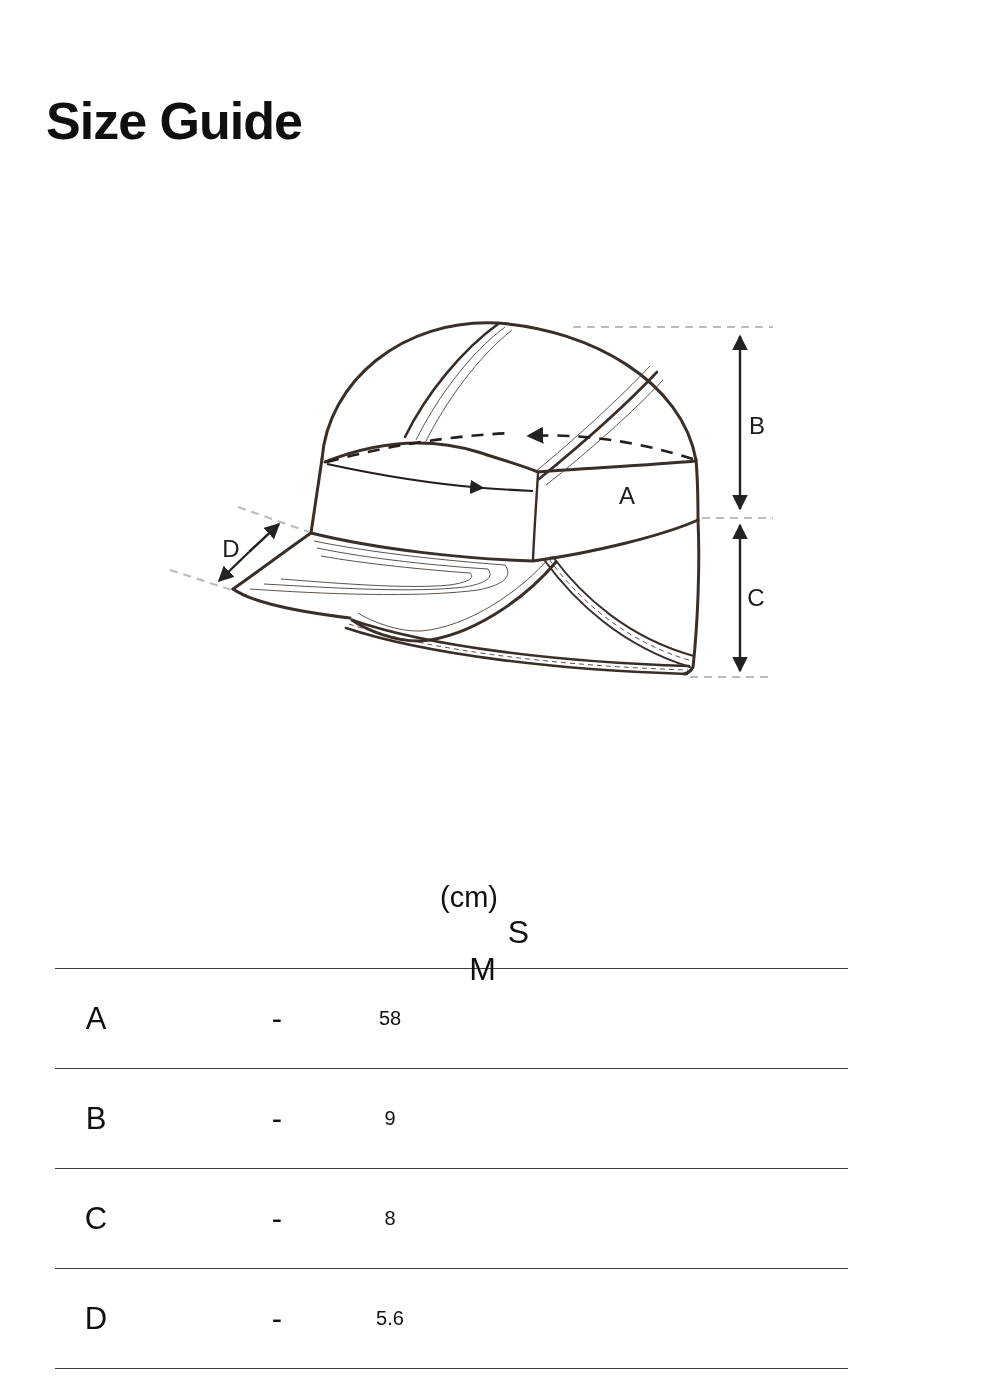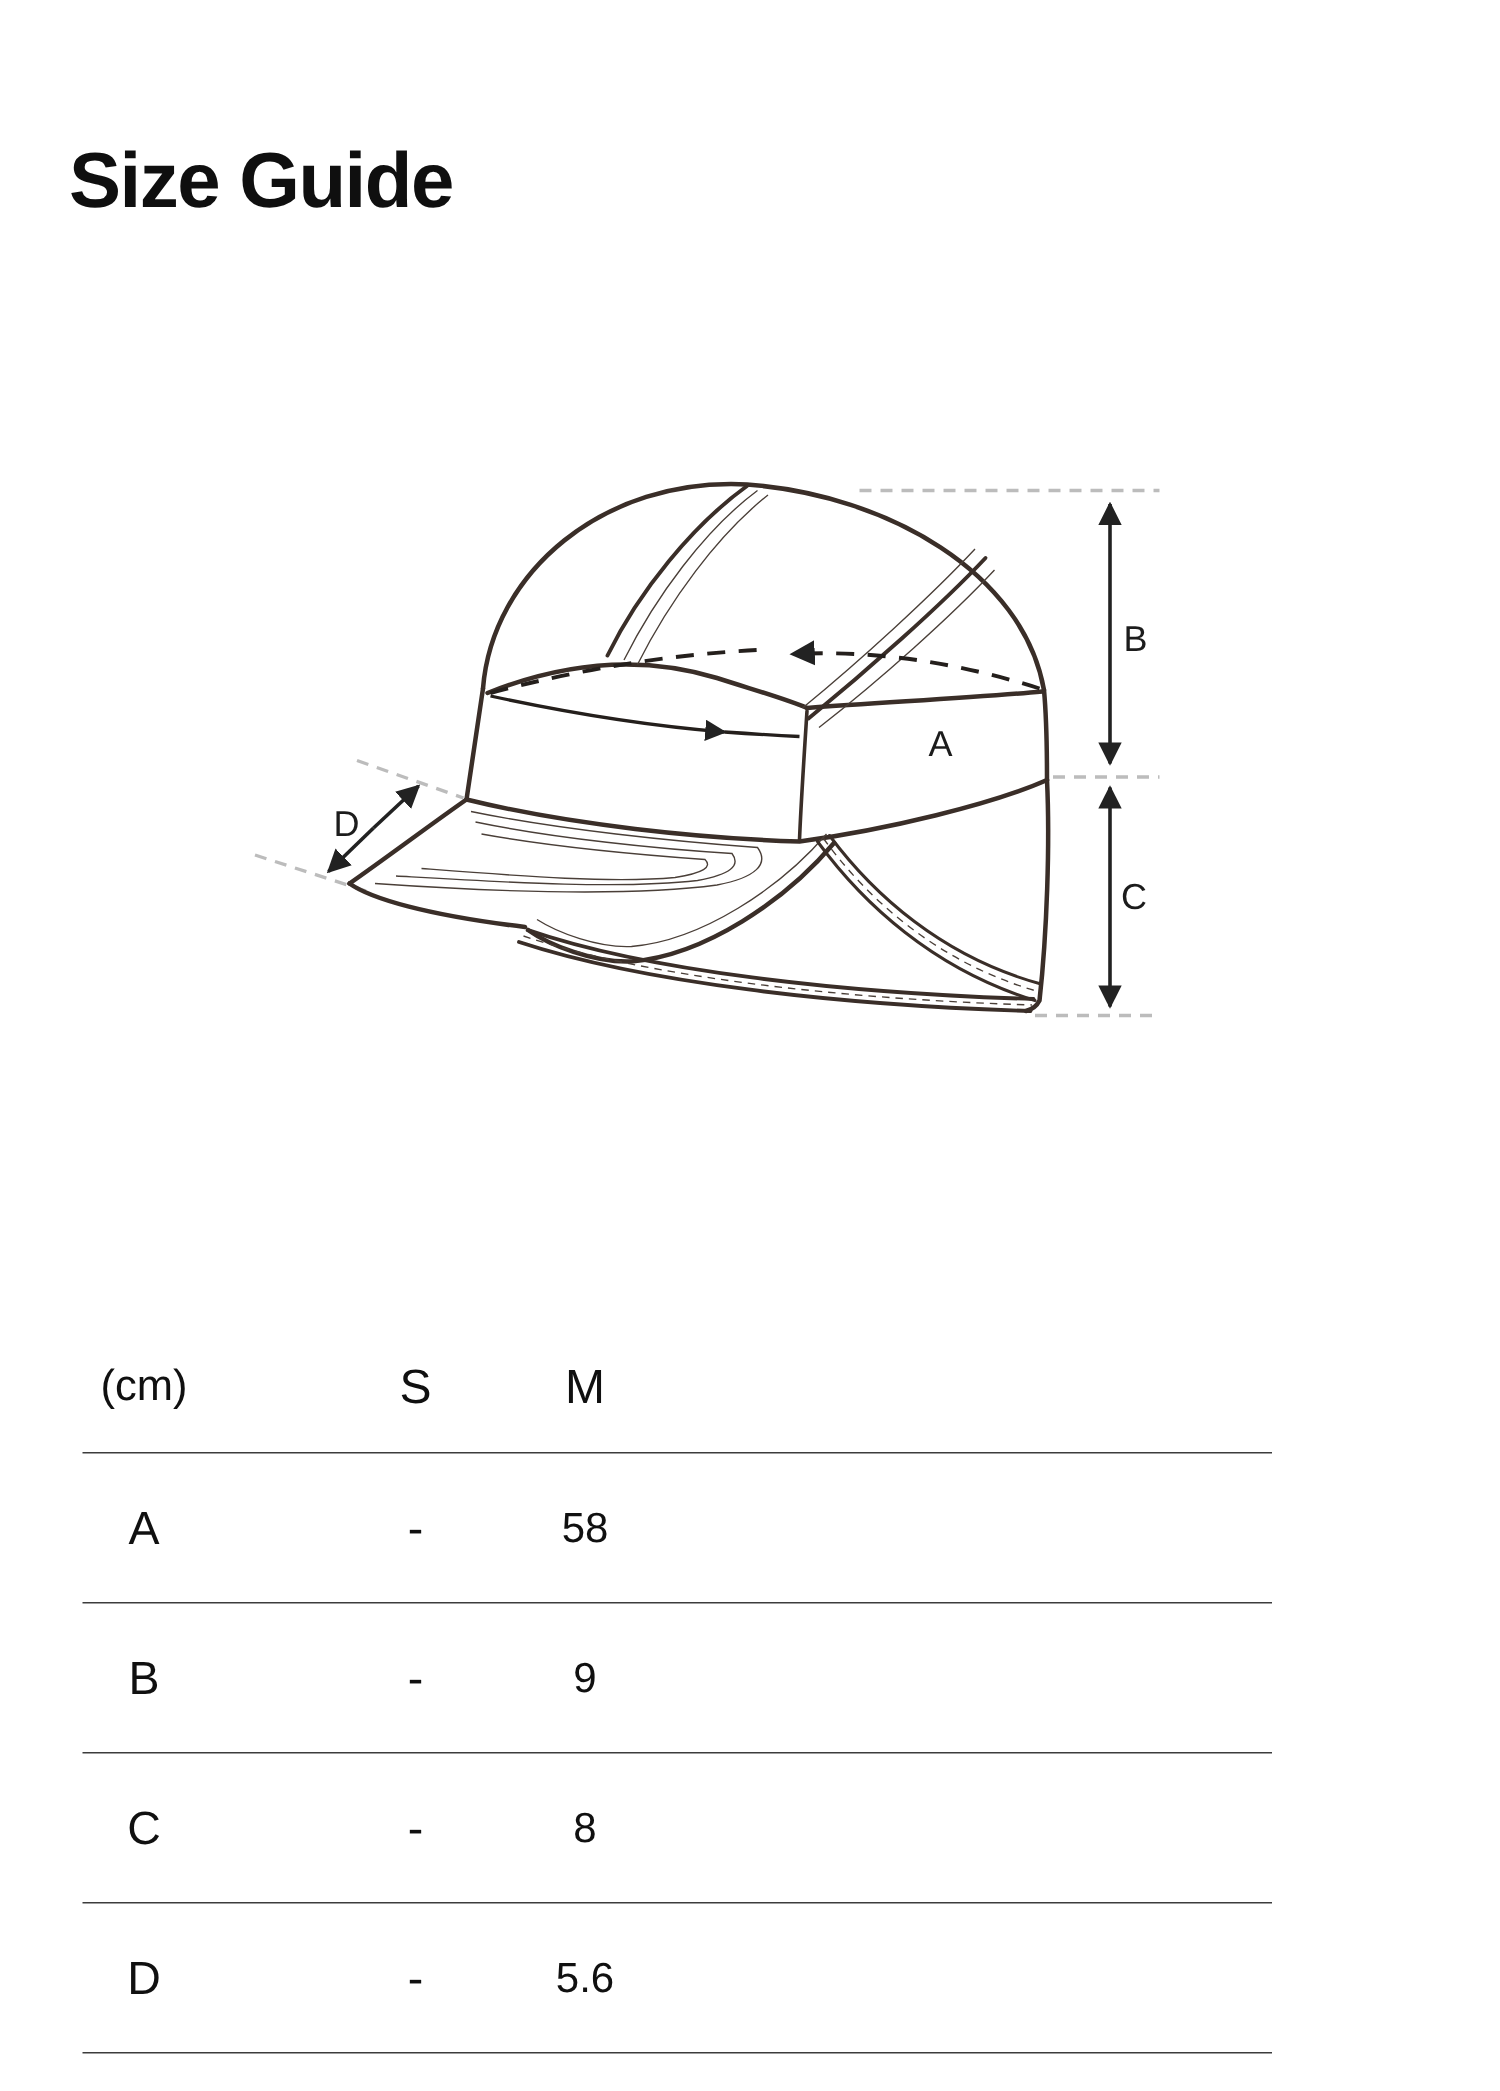--- a/index.html
+++ b/index.html
@@ -36,24 +36,24 @@
     font-size:24px; fill:#1c1c1c; text-anchor:middle;
   }
   .size-table {
     position:absolute; left:55px; top:881px; width:828px;
     color:#101010;
   }
   .t-row {
     display:flex; align-items:center;
     height:99px; border-bottom:1px solid #3c3c3c;
   }
-  .t-head { height:87px; }
+  .t-head { height:87px;flex-direction:column; }
   .c1 { width:82px; text-align:center; font-size:31px; }
   .c2 { width:82px; margin-left:99px; text-align:center; font-size:31px; }
-  .c3 { width:90px; margin-left:27px; text-align:center; font-size:28px; }
+  .c3 { width:90px; margin-left:27px; text-align:center; font-size:20px; }
   .t-head .c1 { font-size:29px; }
   .t-head .c2, .t-head .c3 { font-size:32px; }
 </style>
 </head>
 <body>
 
 <div class="page">
 
   <div class="title">Size Guide</div>
 

